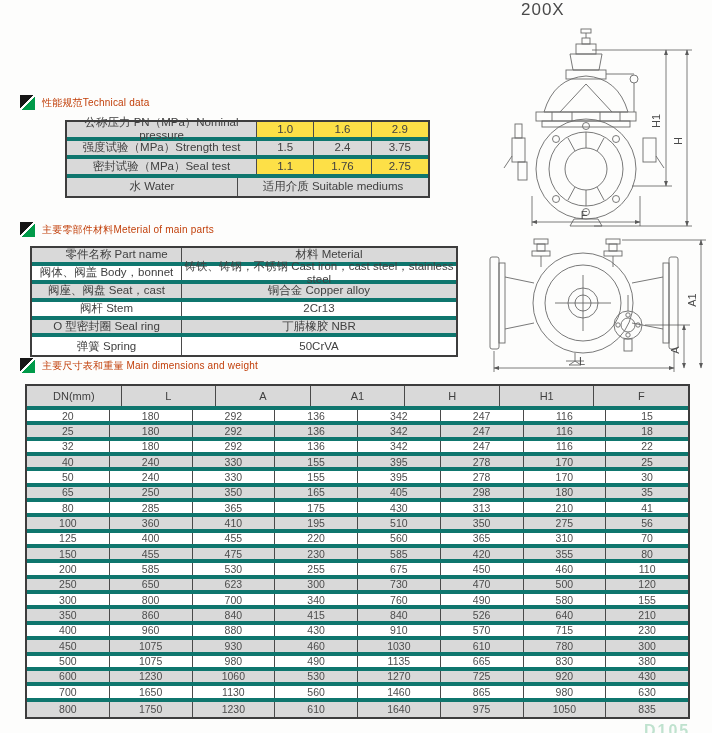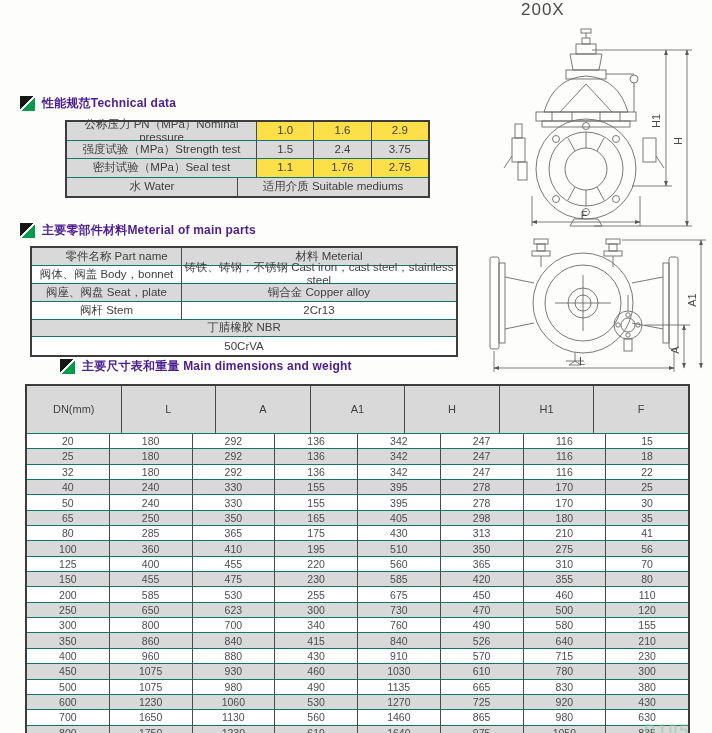--- a/index.html
+++ b/index.html
@@ -14,27 +14,27 @@
   }
   .abs { position:absolute; }
 
   
   .heading { display:flex; align-items:center; gap:7px; }
   .heading .sq {
     width:15px; height:15px; flex:0 0 15px;
     background:linear-gradient(135deg,#161616 0 46%,#ffffff 46% 54%,#009a49 54% 100%);
   }
   .heading .htxt {
-    font-size:12px; font-weight:bold; color:#4c1d95; letter-spacing:.2px;
+    font-size:10px; font-weight:normal; color:#c2410c; letter-spacing:.2px;
     white-space:nowrap;
   }
 
   
   .dtable { border:2px solid #3d3d3d; background:#fff; }
-  .tr { display:flex; border-bottom:1px solid #0f766e; }
+  .tr { display:flex; border-bottom:4px solid #0f766e; }
   .tr:last-child { border-bottom:none; }
   .td {
     display:flex; align-items:center; justify-content:center;
     border-right:1px solid #4a4a4a;
     text-align:center; line-height:1.15; padding:0 2px;
   }
   .td:last-child { border-right:none; }
 
   
   .ttable { width:365px; }
@@ -49,21 +49,21 @@
   .mtable .tr { height:17.9px; }
   .mtable .td { font-size:11.5px; }
   .mtable .c0 { flex:0 0 150px; }
   .mtable .c1 { flex:1; }
   .mtable .tr.head .td { background:#d9d9d9;padding-left:22px; }
   .mtable .tr:nth-child(odd):not(.head) .td { background:#d9d9d9; }
 
   
   .dimtable { width:665px; }
   .dimtable .td { flex:1; font-size:10.5px; color:#4c4c4c; }
-  .dimtable .tr.head { height:48px;justify-content:flex-end; }
+  .dimtable .tr.head { height:24px; }
   .dimtable .tr.head .td { background:#d9d9d9; font-size:11px; color:#3f3f3f; }
   .dimtable .tr.datarow { height:15.35px; }
   .dimtable .tr.datarow:nth-child(odd) .td { background:#d9d9d9; }
 
   
   .model-label { font-size:17px; color:#4a4a4a; letter-spacing:1px; }
   svg .ln { stroke:#6a6a6a; stroke-width:0.9; fill:none; }
   svg .dim { stroke:#5a5a5a; stroke-width:0.8; fill:none; }
   svg text { font-family:"Liberation Sans","DejaVu Sans",sans-serif; font-size:11px; fill:#4a4a4a; }
 
@@ -239,36 +239,38 @@
 <div class="abs dtable mtable" style="left:30px; top:246px;">
   <div class="tr head">
     <div class="td c0">零件名称 Part name</div>
     <div class="td c1">材料 Meterial</div>
   </div>
   <div class="tr">
     <div class="td c0">阀体、阀盖 Body，bonnet</div>
     <div class="td c1">铸铁、铸钢，不锈钢 Cast iron，cast steel，stainless steel</div>
   </div>
     <div class="tr">
-    <div class="td c0">阀座、阀盘 Seat，plate</div>
+    <div class="td c0">阀座、阀盘 Seat，cast</div>
     <div class="td c1">铜合金 Copper alloy</div>
   </div>
     <div class="tr">
     <div class="td c0">阀杆 Stem</div>
     <div class="td c1">2Cr13</div>
   </div>
     <div class="tr">
+    <div class="td c0">O 型密封圈 Seal ring</div>
     <div class="td c1">丁腈橡胶 NBR</div>
   </div>
     <div class="tr">
+    <div class="td c0">弹簧 Spring</div>
     <div class="td c1">50CrVA</div>
   </div>
 </div>
 
-<div class="abs heading" style="left:20px; top:358px;margin-left:40px;">
+<div class="abs heading" style="left:20px; top:358px;">
   <div class="sq"></div>
   <div class="htxt">主要尺寸表和重量 Main dimensions and weight</div>
 </div>
 
 <div class="abs dtable dimtable" style="left:25px; top:384px;">
   <div class="tr head">
     <div class="td">DN(mm)</div>
     <div class="td">L</div>
     <div class="td">A</div>
     <div class="td">A1</div>

